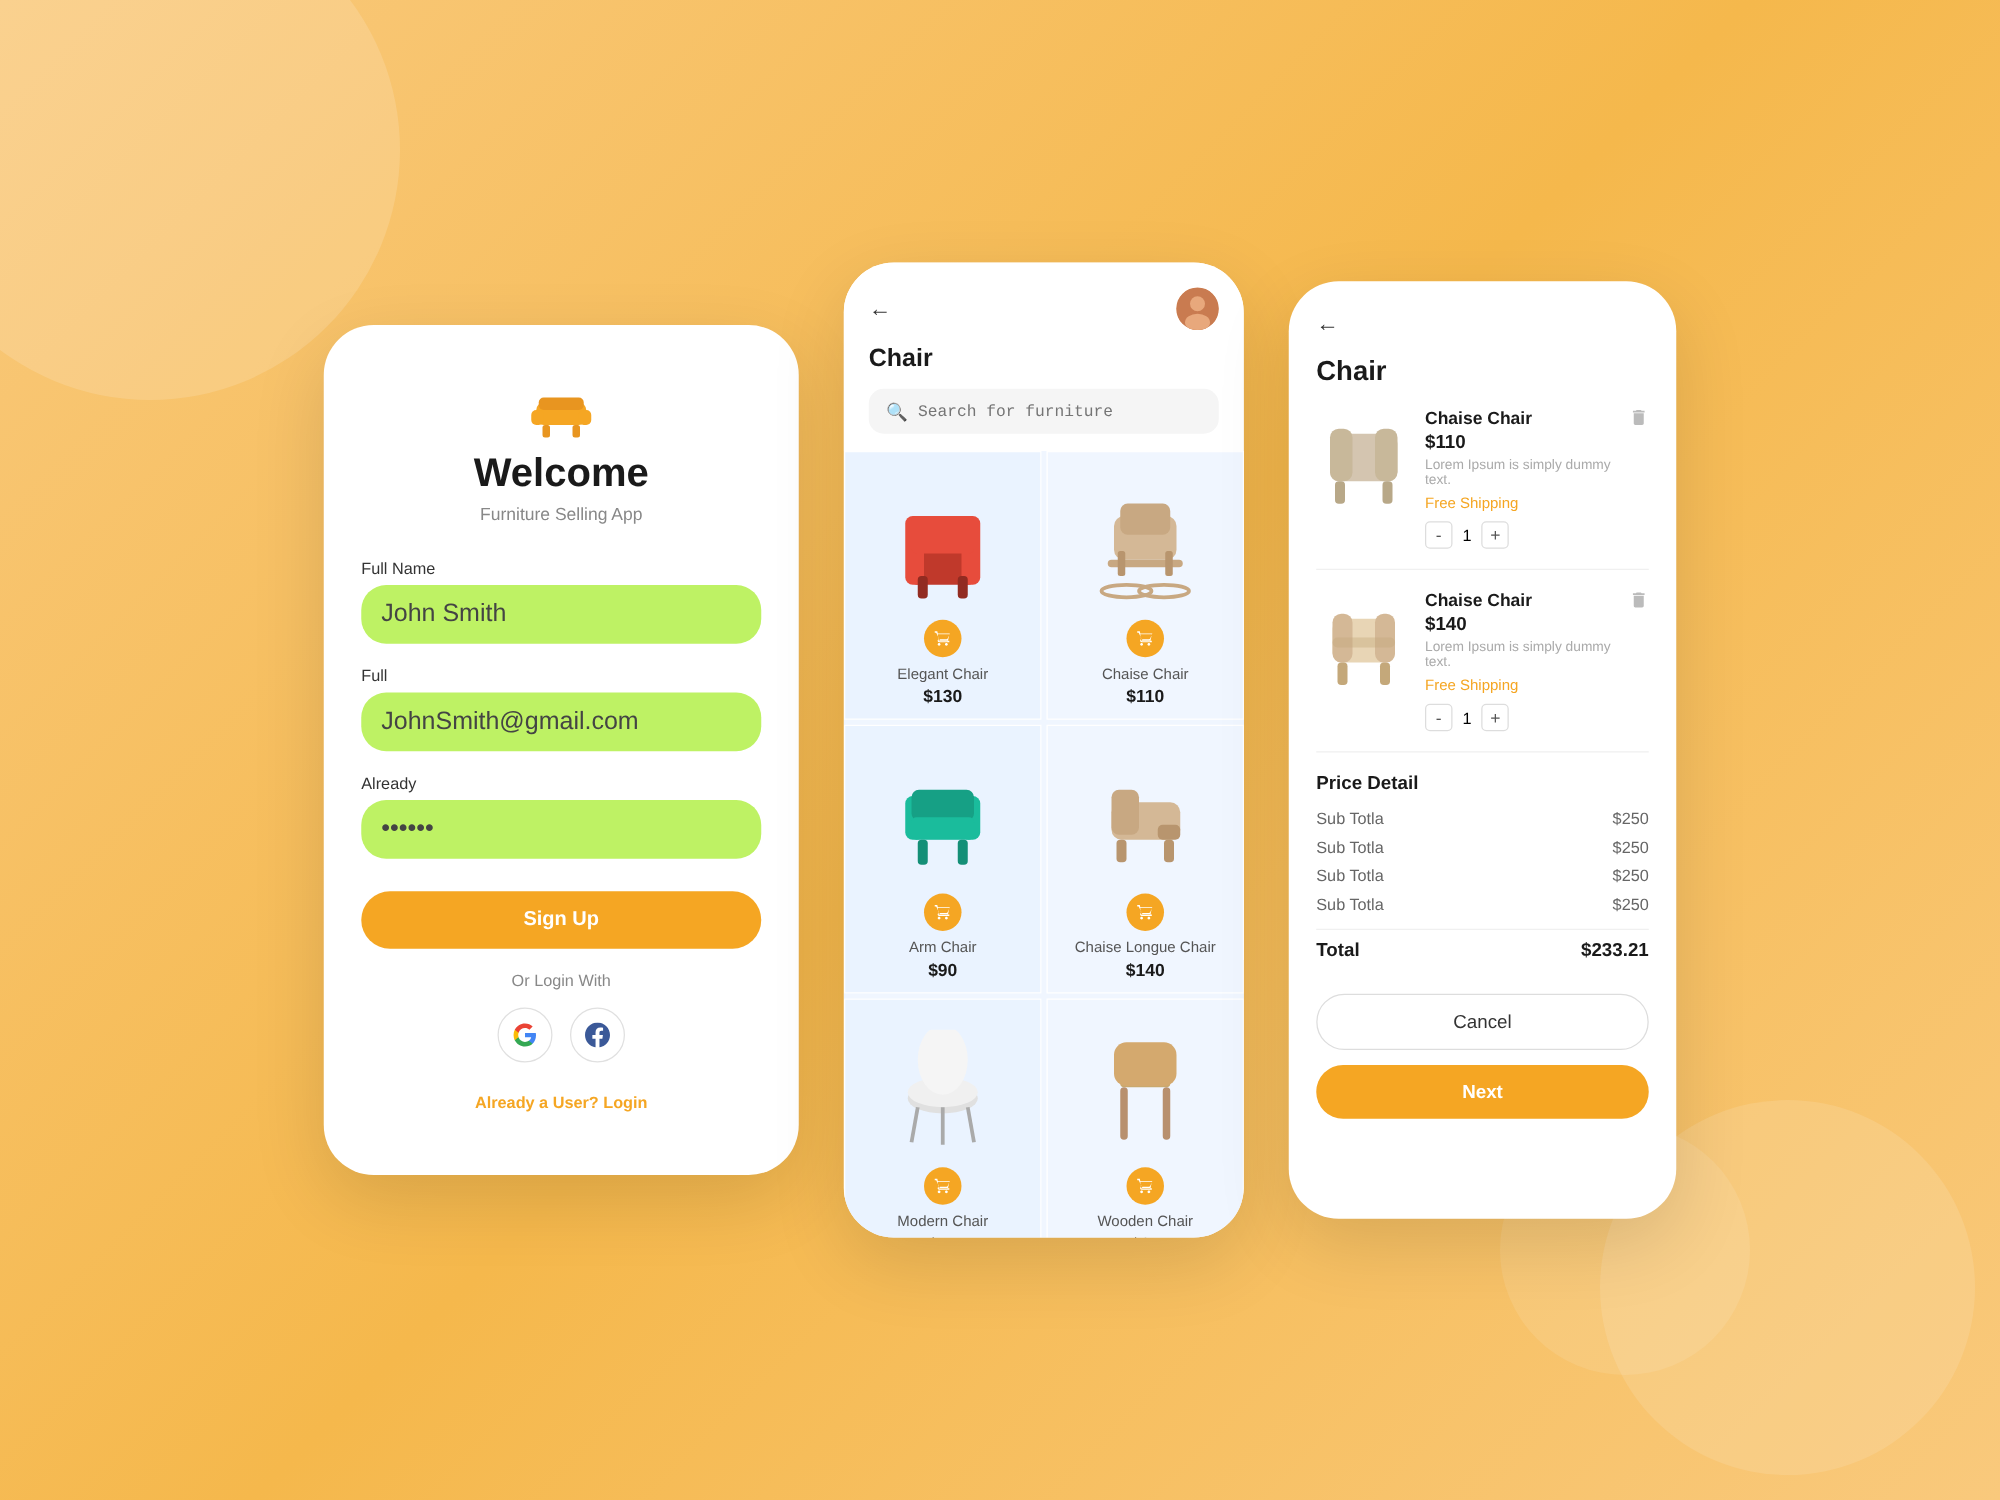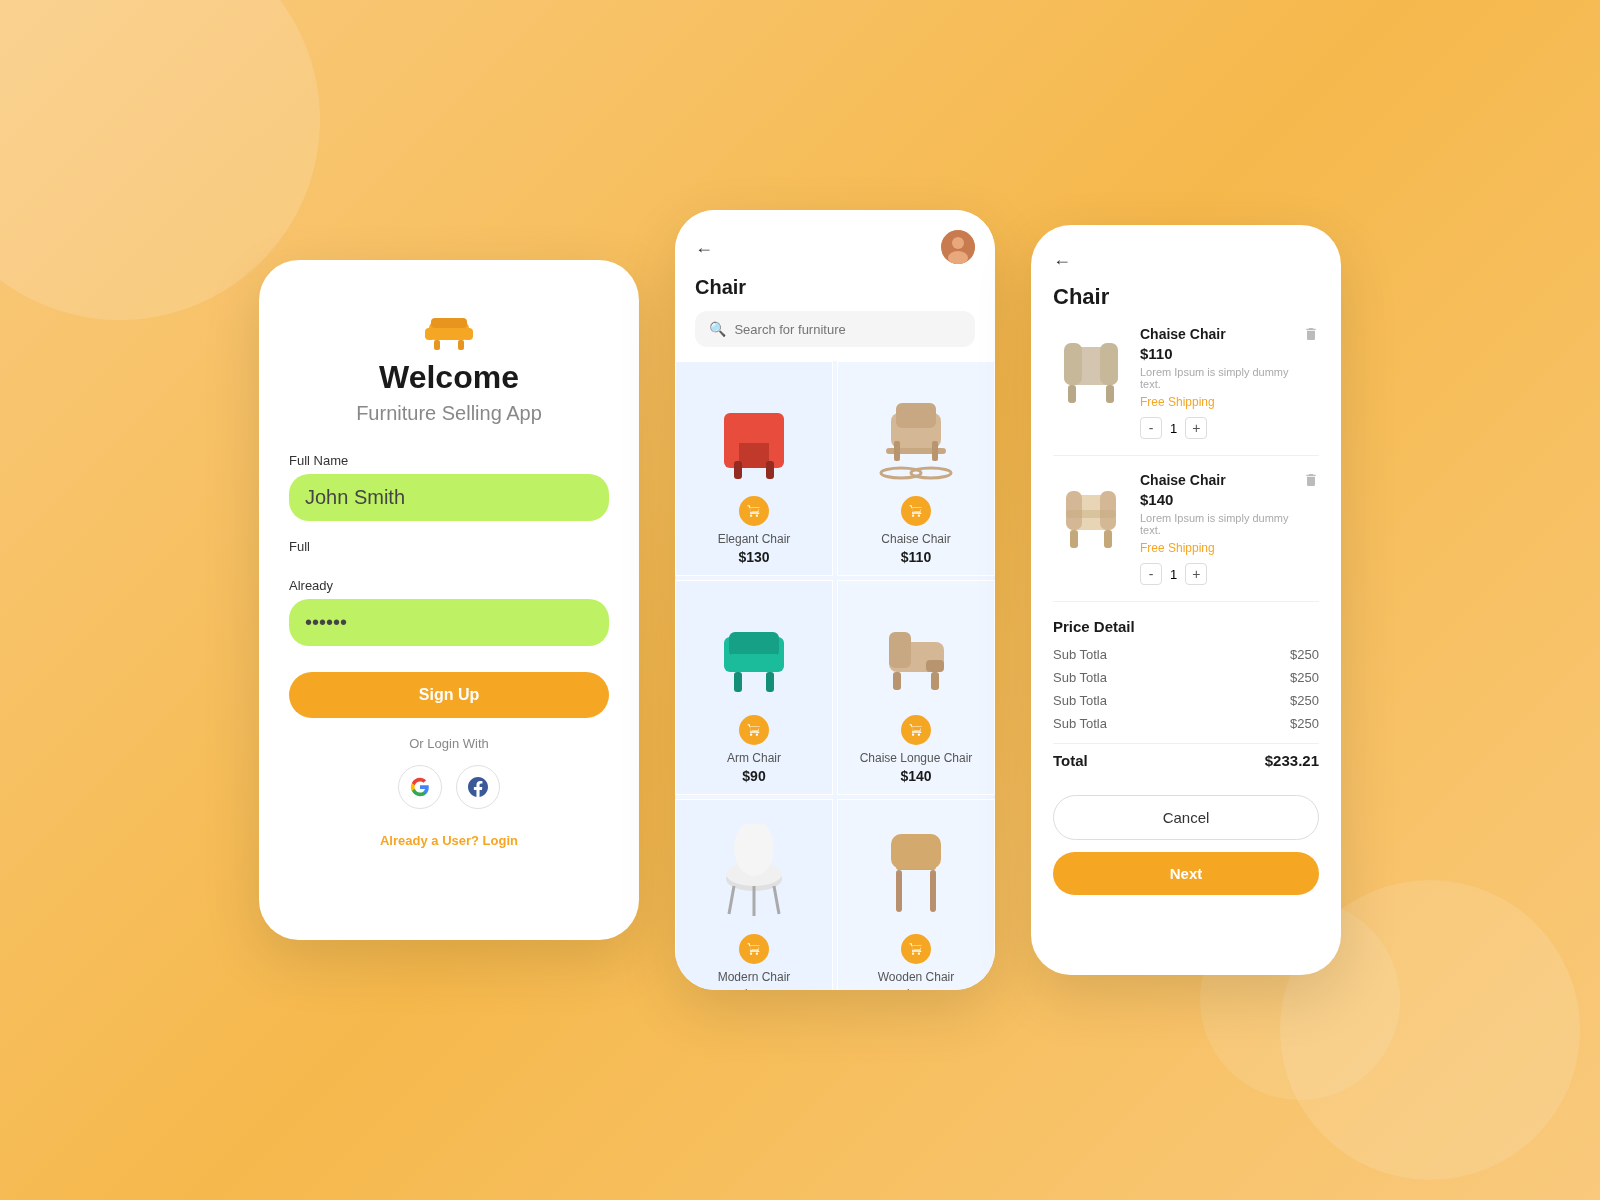--- a/index.html
+++ b/index.html
@@ -62,21 +62,21 @@
       flex-direction: column;
       align-items: center;
     }
     .phone1 .welcome-title {
       font-size: 32px;
       font-weight: 700;
       color: #1a1a1a;
       margin-bottom: 6px;
     }
     .phone1 .welcome-sub {
-      font-size: 20px;
+      font-size: 14px;
       color: #888;
       margin-bottom: 28px;
     }
     .phone1 .form-group {
       width: 100%;
       margin-bottom: 18px;
     }
     .phone1 .form-label {
       font-size: 13px;
       color: #333;
@@ -178,21 +178,21 @@
       display: flex;
       align-items: center;
       background: #f5f5f5;
       border-radius: 12px;
       padding: 10px 14px;
       gap: 8px;
     }
     .search-icon-svg { color: #bbb; font-size: 14px; }
     .search-input {
       border: none; background: transparent;
-      font-size: 13px; color: #aaa; outline: none; flex: 1;
+      font-size: 13px; color: #aaa; outline: none; flex: 1; font-family: Liberation Mono, monospace;
     }
     .phone2-grid {
       display: grid;
       grid-template-columns: 1fr 1fr;
       gap: 4px;
       overflow-y: auto;
       background: #f0f6ff;
       flex: 1;
     }
     .chair-cell {
@@ -339,20 +339,21 @@
     </div>
     <div class="welcome-title">Welcome</div>
     <div class="welcome-sub">Furniture Selling App</div>
 
     <div class="form-group">
       <label class="form-label">Full Name</label>
       <input class="form-input" type="text" value="John Smith" style="">
     </div>
     <div class="form-group">
       <label class="form-label">Full</label>
+      <input class="form-input" type="email" value="JohnSmith@gmail.com" style="">
     </div>
     <div class="form-group">
       <label class="form-label">Already</label>
       <input class="form-input" type="password" value="••••••" style="">
     </div>
 
     <button class="btn-signup">Sign Up</button>
 
     <div class="or-login">Or Login With</div>
     <div class="social-btns">

